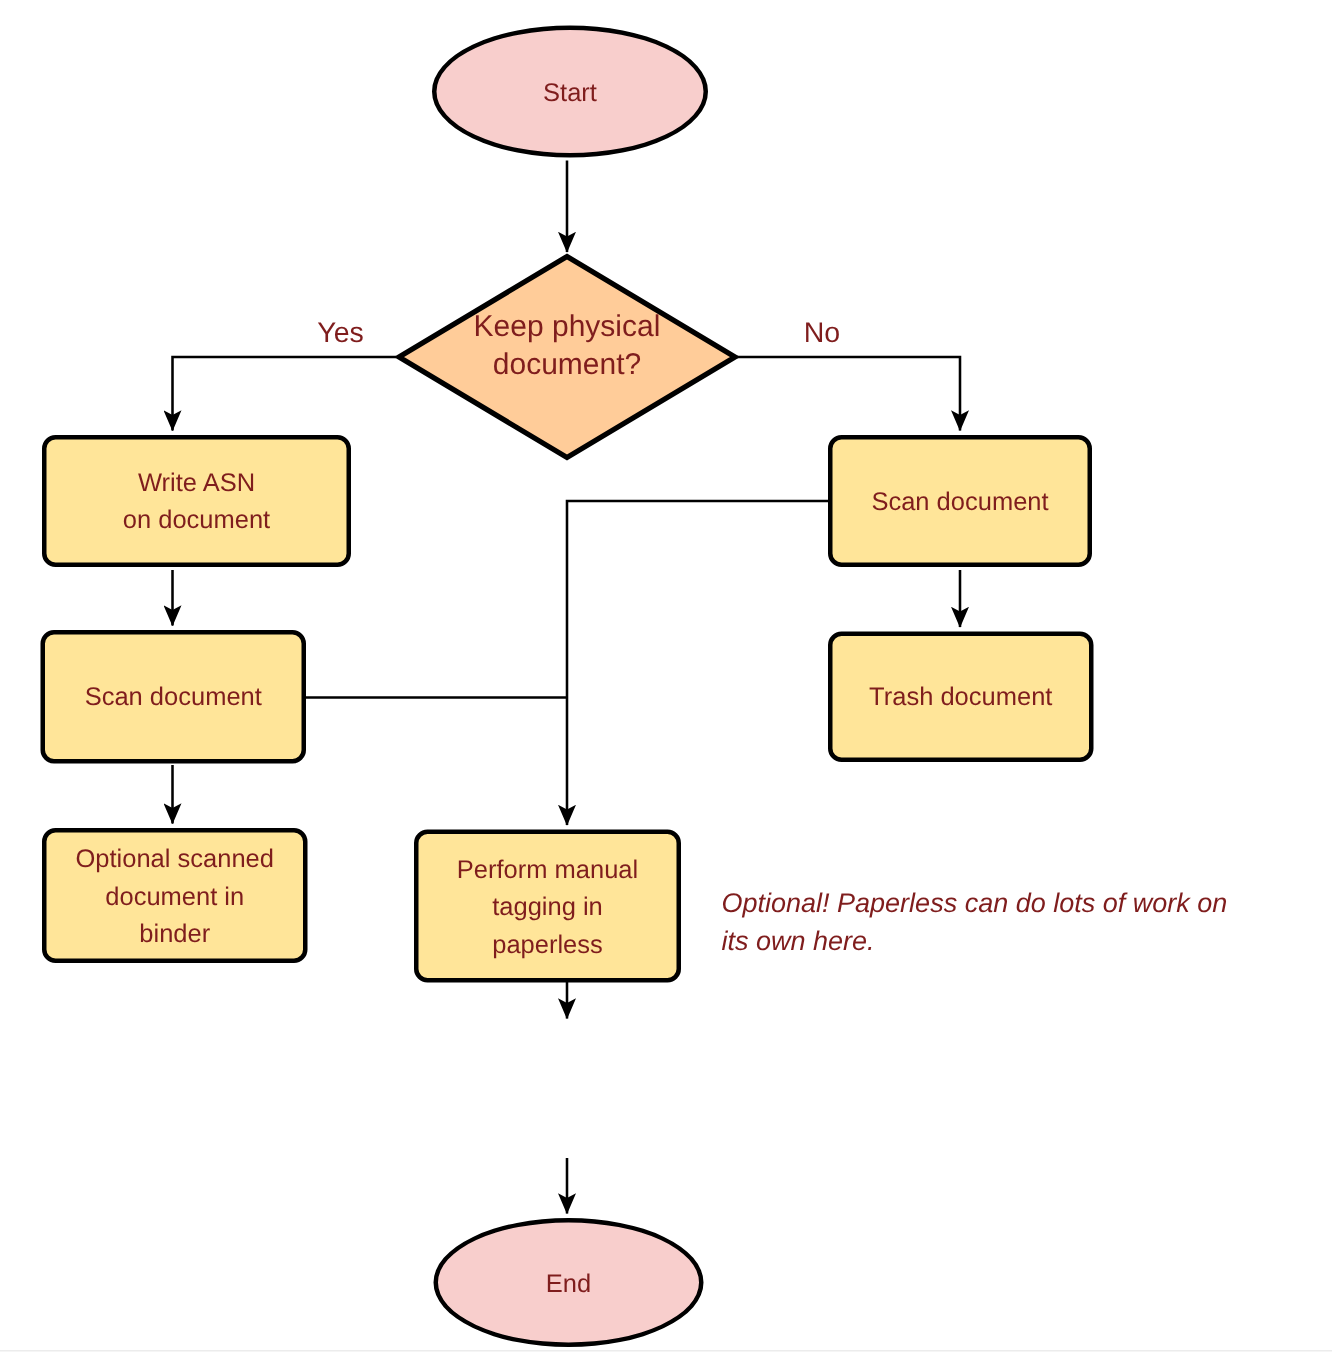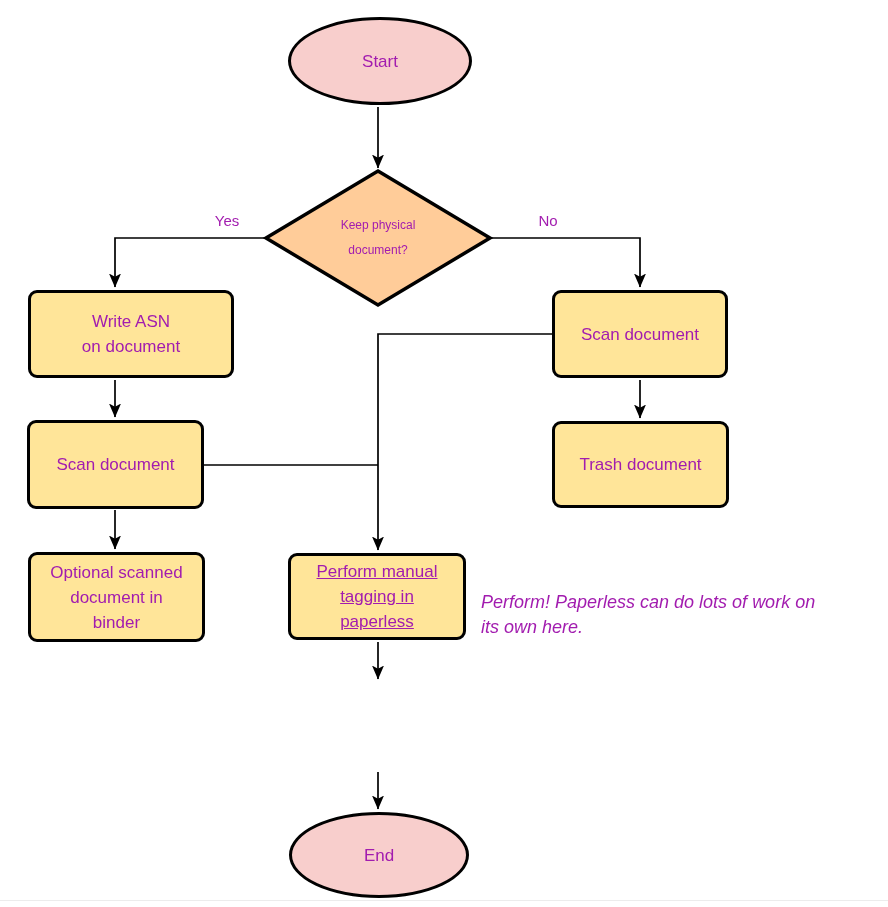--- a/index.html
+++ b/index.html
@@ -7,21 +7,21 @@
     padding: 0;
     background: #ffffff;
     font-family: "Liberation Sans", "DejaVu Sans", sans-serif;
   }
   .canvas {
     position: relative;
     width: 888px;
     height: 907px;
     background: var(--background, #ffffff);
     overflow: hidden;
-    color: #a21caf;
+    color: #7f1d1d;
   }
   svg.wires {
     position: absolute;
     left: 0;
     top: 0;
     z-index: 1;
   }
   svg.wires path.edge {
     fill: none;
     stroke: var(--stroke, #000);
@@ -54,32 +54,31 @@
   }
   .node.terminal {
     background: var(--terminal-fill, #f8cecc);
     border-radius: 50%;
     border-width: 3.5px;
   }
   .decision-label {
     position: absolute;
     z-index: 2;
     display: flex;
-    align-items: center;
     justify-content: center;
     text-align: center;
-    font-size: 12px;
+    font-size: 20px;
     line-height: 25px;
     background: transparent;
   }
   .decision-label .lbl { white-space: pre-line; width: 100%; }
   .edge-label {
     position: absolute;
     z-index: 2;
-    font-size: 15px;
+    font-size: 19px;
     text-align: center;
     width: 44px;
   }
   .annotation {
     position: absolute;
     z-index: 2;
     font-size: 18px;
     font-style: italic;
     line-height: 25px;
     white-space: nowrap;
@@ -149,28 +148,28 @@
   </div>
 
   <div class="node" style="left:552px; top:290px; width:176px; height:88px;">
     <span class="lbl">Scan document</span>
   </div>
 
   <div class="node" style="left:552px; top:421px; width:177px; height:87px;">
     <span class="lbl">Trash document</span>
   </div>
 
-  <div class="node" style="left:288px; top:553px; width:178px; height:87px;text-decoration:underline;">
+  <div class="node" style="left:276px; top:553px; width:178px; height:102px;">
     <span class="lbl">Perform manual
 tagging in
 paperless</span>
   </div>
 
   <div class="annotation" style="left:481px; top:590px;">
-    <div>Perform! Paperless can do lots of work on</div>
+    <div>Optional! Paperless can do lots of work on</div>
     <div>its own here.</div>
   </div>
 
 
   <div class="node terminal" style="left:289px; top:812px; width:180px; height:86px;">
     <span class="lbl">End</span>
   </div>
 
   <div class="footer-line"></div>
 

